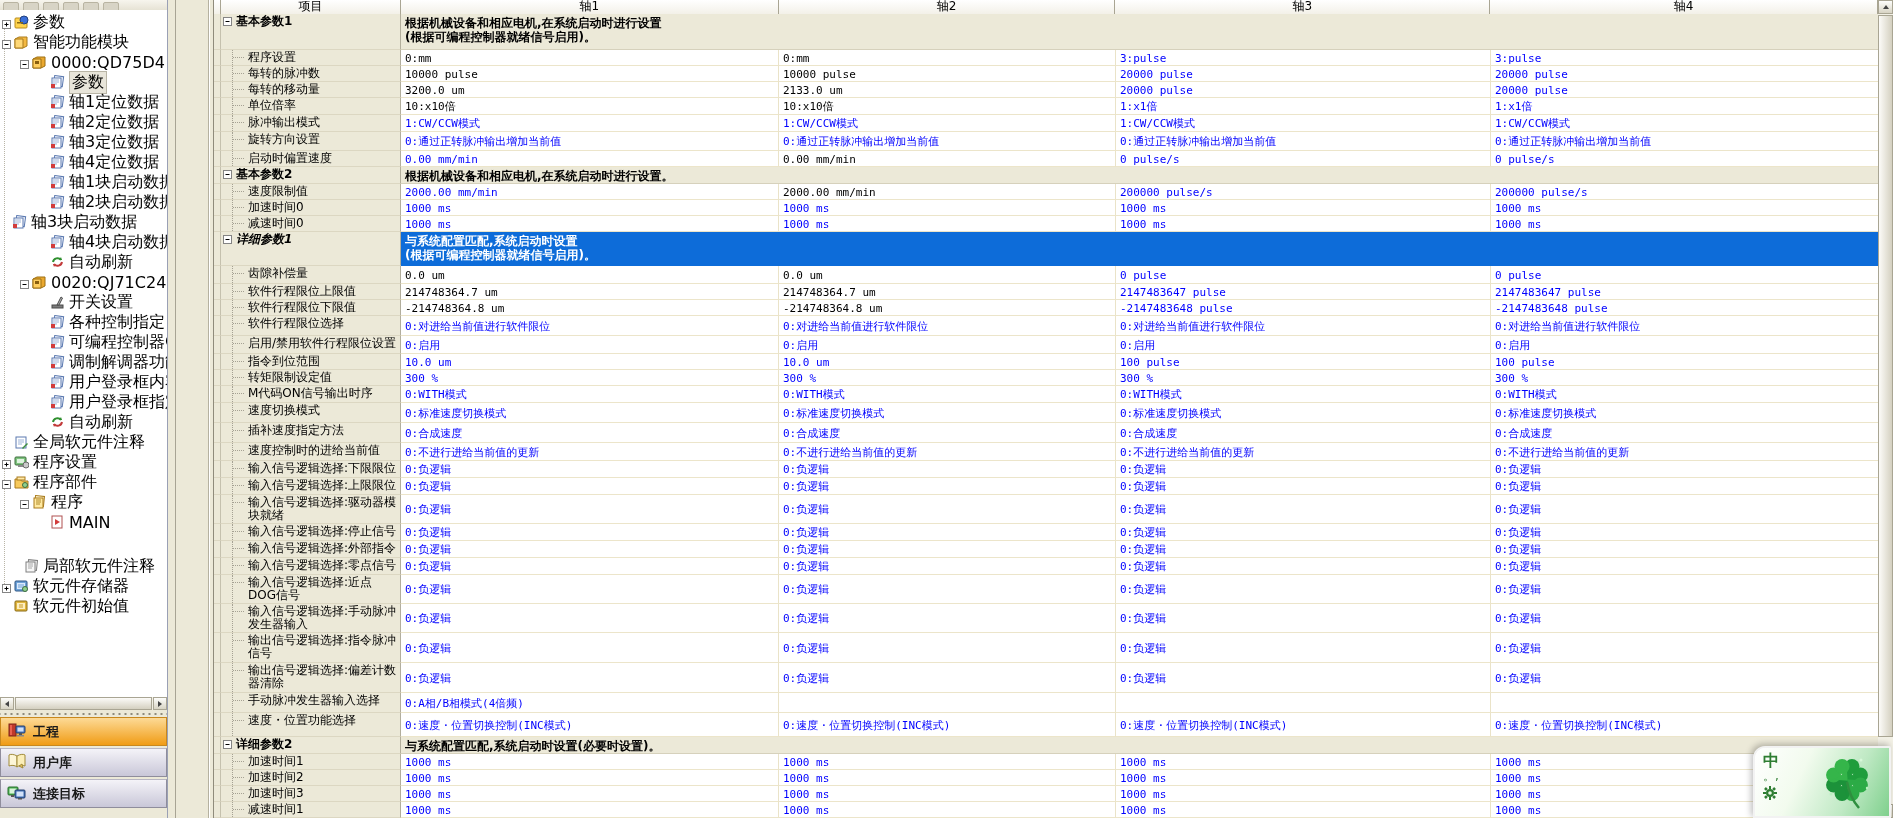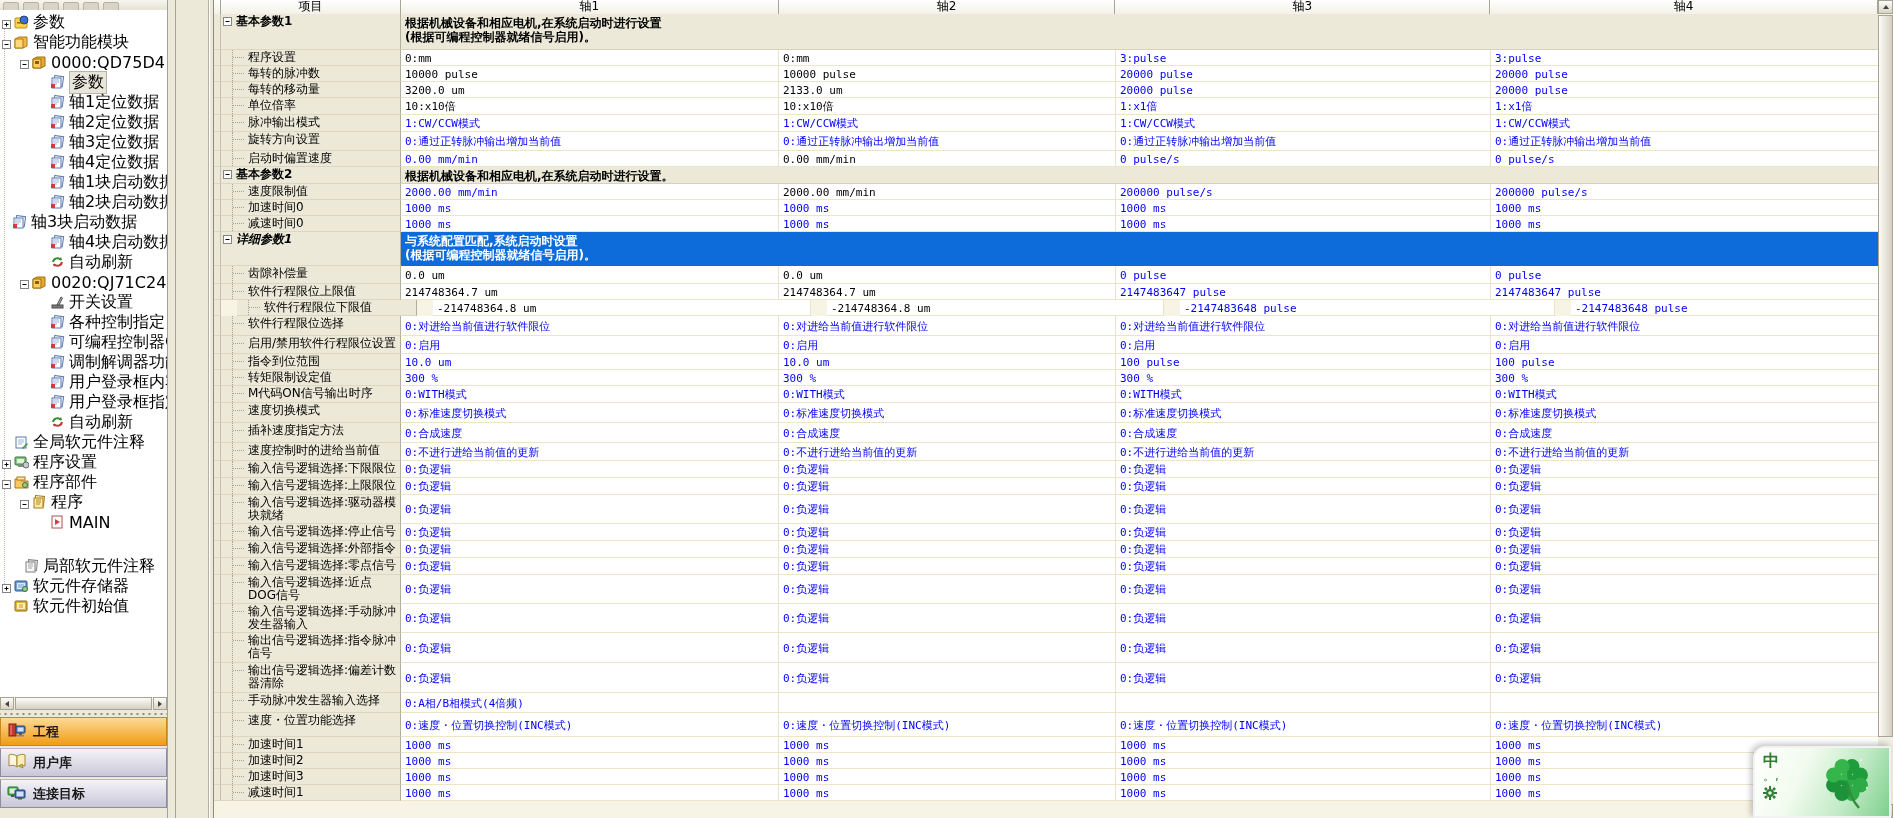--- a/index.html
+++ b/index.html
@@ -673,21 +673,21 @@
         <div class="vcell v-k" style="width: 337px; flex: 0 0 auto;">
           <span>214748364.7 um</span>
         </div>
         <div class="vcell v-b" style="width: 375px; flex: 0 0 auto;">
           <span>2147483647 pulse</span>
         </div>
         <div class="vcell v-b" style="width: 388px; flex: 0 0 auto;">
           <span>2147483647 pulse</span>
         </div>
       </div>
-      <div class="trow" style="min-height: 14px; gap: 16px;">
+      <div class="trow" style="min-height: 14px;">
         <div class="selcell"></div>
         <div class="itemcell param"><span>软件行程限位下限值</span></div>
         <div class="vcell v-k" style="width: 378px; flex: 0 0 auto;">
           <span>-214748364.8 um</span>
         </div>
         <div class="vcell v-k" style="width: 337px; flex: 0 0 auto;">
           <span>-214748364.8 um</span>
         </div>
         <div class="vcell v-b" style="width: 375px; flex: 0 0 auto;">
           <span>-2147483648 pulse</span>
@@ -1002,20 +1002,31 @@
         </div>
         <div class="vcell v-b" style="width: 337px; flex: 0 0 auto;">
           <span>0:速度・位置切换控制(INC模式)</span>
         </div>
         <div class="vcell v-b" style="width: 375px; flex: 0 0 auto;">
           <span>0:速度・位置切换控制(INC模式)</span>
         </div>
         <div class="vcell v-b" style="width: 388px; flex: 0 0 auto;">
           <span>0:速度・位置切换控制(INC模式)</span>
         </div>
+      </div>
+      <div class="trow" style="min-height: 13px;">
+        <div class="selcell"></div>
+        <div class="itemcell group">
+          <span><svg width="9" height="9">
+              <rect x="0.5" y="0.5" width="8" height="8" fill="#fff" stroke="#848484"></rect>
+              <line x1="2.5" y1="4.5" x2="6.5" y2="4.5" stroke="#000"></line>
+            </svg></span>
+          <span class="glbl">详细参数2</span>
+        </div>
+        <div class="gdesc"><div class="inner">与系统配置匹配,系统启动时设置(必要时设置)。</div></div>
       </div>
       <div class="trow" style="min-height: 14px;">
         <div class="selcell"></div>
         <div class="itemcell param"><span>加速时间1</span></div>
         <div class="vcell v-b" style="width: 378px; flex: 0 0 auto;">
           <span>1000 ms</span>
         </div>
         <div class="vcell v-b" style="width: 337px; flex: 0 0 auto;">
           <span>1000 ms</span>
         </div>

